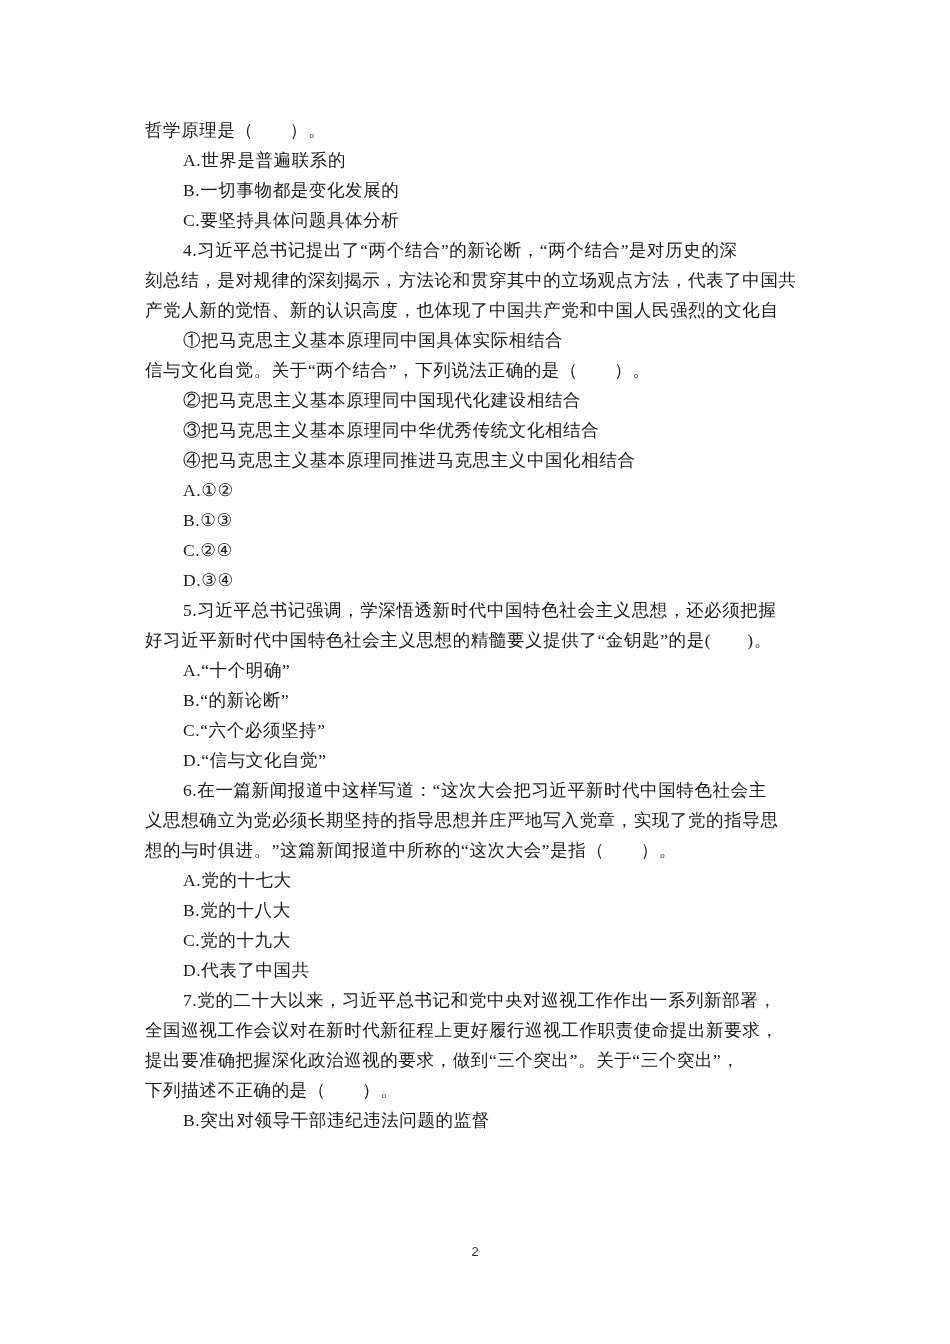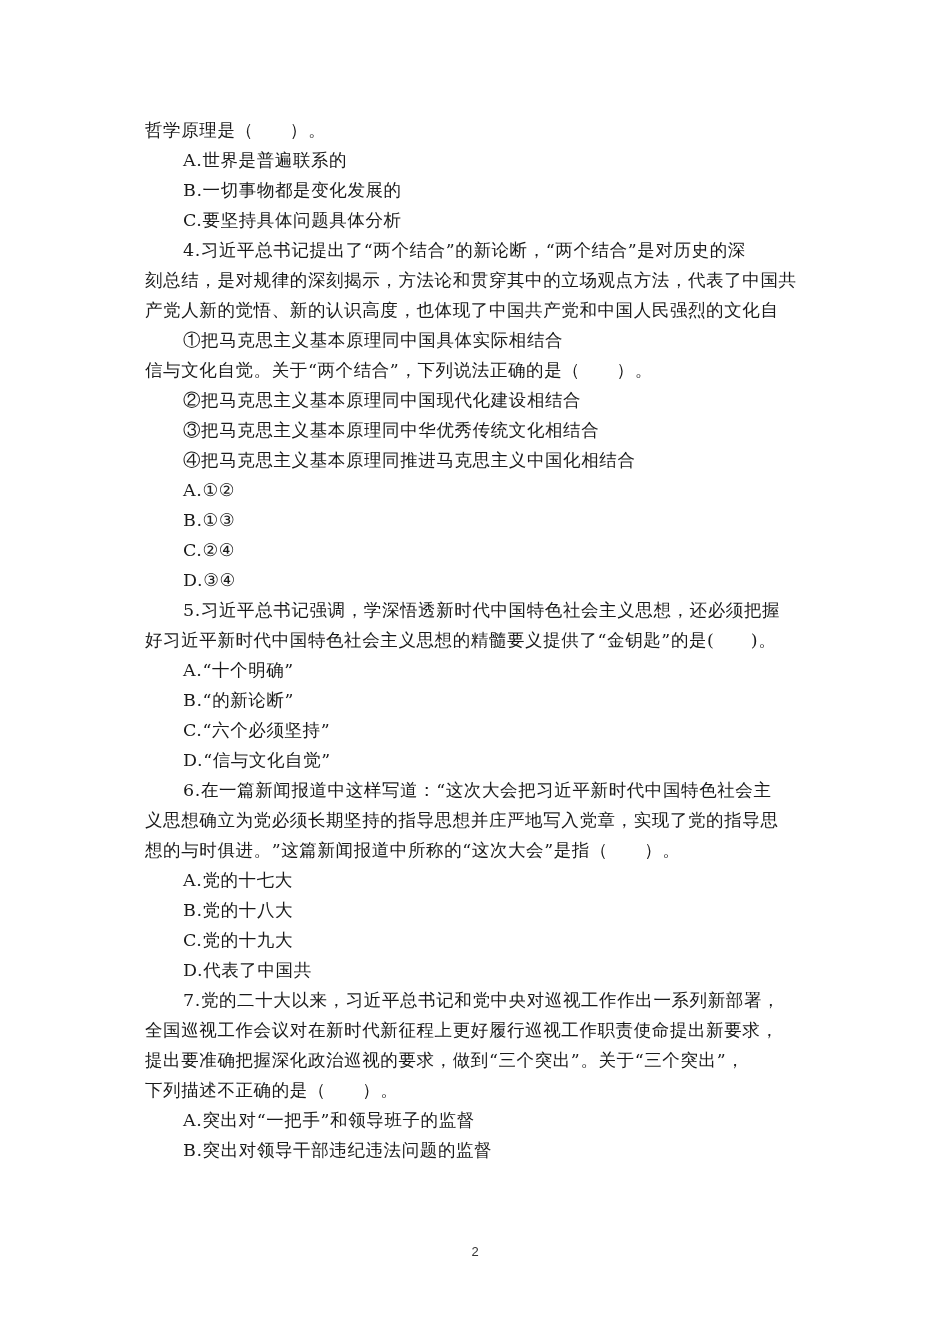--- a/index.html
+++ b/index.html
@@ -1,18 +1,18 @@
 <!DOCTYPE html>
 <html><head>
 <meta charset="utf-8">
 <style>
   html, body { margin: 0; padding: 0; background: #ffffff; }
   body { width: 950px; height: 1344px; position: relative; overflow: hidden;
          font-family: "DejaVu Serif", "Liberation Serif", serif; color: #1a1a1a; }
-  .page { position: absolute; left: 145px; top: 115px; width: 665px; }
+  .page { position: absolute; left: 145px; top: 115px; width: 665px; font-family: Liberation Serif, serif; }
   .line { height: 30px; line-height: 30px; font-size: 17.5px; white-space: nowrap; letter-spacing: 0.6px; }
   .indent { padding-left: 38px; }
   .page-num { position: absolute; top: 1244px; left: 0; width: 950px; text-align: center;
               font-family: "Liberation Sans", sans-serif; font-size: 13px; color: #333; }
 </style>
 </head>
 <body>
 
 <div class="page">
 
@@ -55,18 +55,17 @@
     <div class="line indent">B.党的十八大</div>
     <div class="line indent">C.党的十九大</div>
     <div class="line indent">D.代表了中国共</div>
   </div>
 
   <div>
     <div class="line indent">7.党的二十大以来，习近平总书记和党中央对巡视工作作出一系列新部署，</div>
     <div class="line">全国巡视工作会议对在新时代新征程上更好履行巡视工作职责使命提出新要求，</div>
     <div class="line">提出要准确把握深化政治巡视的要求，做到“三个突出”。关于“三个突出”，</div>
     <div class="line">下列描述不正确的是（　　）。</div>
-    <div class="line indent">A.突出对“一把手”和领导班子的监督</div>
     <div class="line indent">B.突出对领导干部违纪违法问题的监督</div>
   </div>
 </div>
 
 <div class="page-num">2</div>
 
 </body></html>

